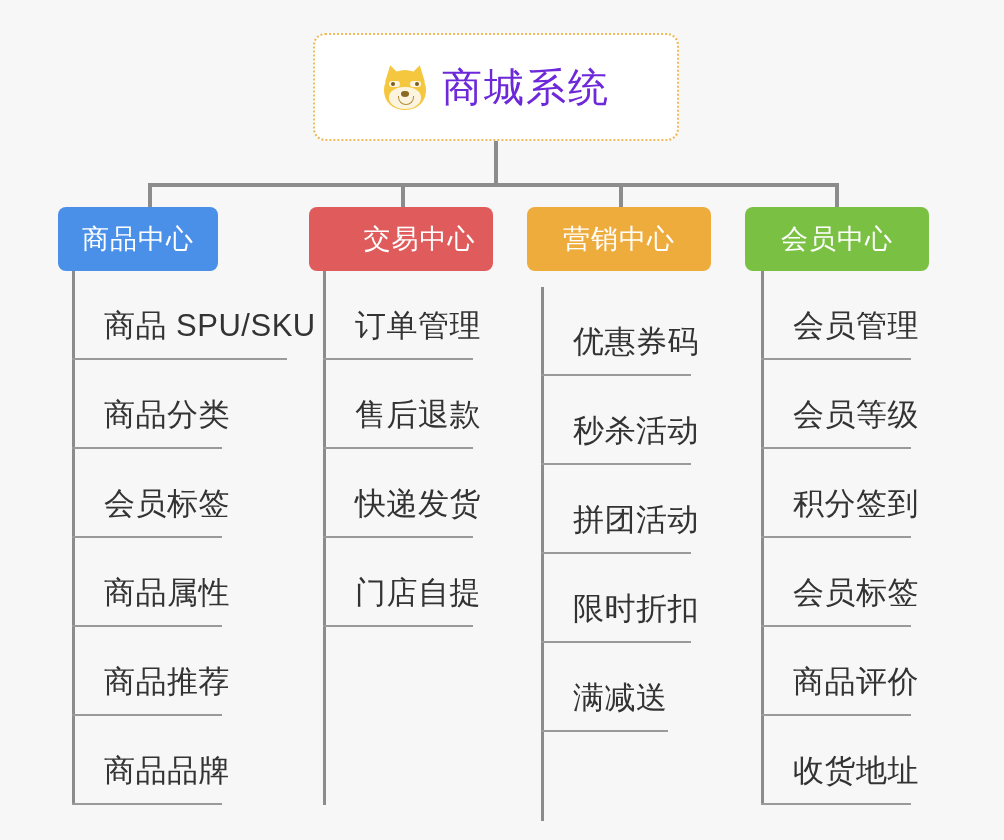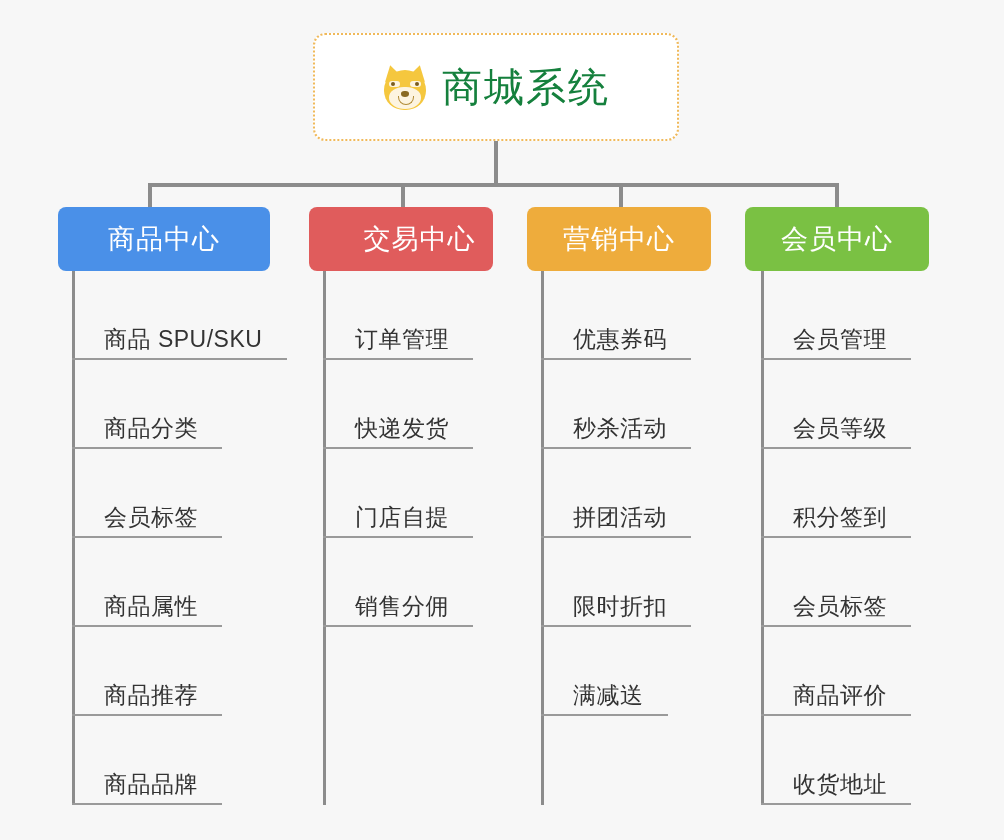--- a/index.html
+++ b/index.html
@@ -40,21 +40,21 @@
   }
   .root-emoji {
     width: 46px;
     height: 46px;
     position: relative;
     flex: 0 0 auto;
     margin-top: 2px;
   }
   .root-title {
     font-size: 40px;
-    color: #15803d;
+    color: #6d28d9;
     letter-spacing: 2px;
     line-height: 1;
     white-space: nowrap;
   }
 
   
   .conn {
     position: absolute;
     background: #8c8c8c;
   }
@@ -113,24 +113,24 @@
     padding-left: 32px;
   }
   .leaf-underline {
     position: absolute;
     left: 0;
     bottom: 0;
     height: 2px;
     background: #9a9a9a;
   }
   .leaf-label {
-    font-size: 23px;
+    font-size: 31px;
     color: #333333;
     line-height: 1;
-    padding-bottom: 9px;
+    padding-bottom: 19px;
     white-space: nowrap;
     letter-spacing: 0.5px;
   }
 
   
   .shiba { position: absolute; inset: 0; }
   .shiba .ear {
     position: absolute;
     top: 0;
     width: 0; height: 0;
@@ -216,21 +216,21 @@
   <div class="conn conn-v-root"></div>
   <div class="conn conn-h-bus"></div>
   <div id="drops">
       <div class="conn conn-v-drop" style="left: 148px; background: rgb(140, 140, 140);"></div>
       <div class="conn conn-v-drop" style="left: 401px; background: rgb(140, 140, 140);"></div>
       <div class="conn conn-v-drop" style="left: 619px; background: rgb(140, 140, 140);"></div>
       <div class="conn conn-v-drop" style="left: 835px; background: rgb(140, 140, 140);"></div>
     </div>
 
   <div id="branches">
-      <div class="cat-box" style="left: 58px; width: 212px; background: rgb(74, 144, 232);">
+      <div class="cat-box" style="left: 58px; width: 160px; background: rgb(74, 144, 232);">
         <span>商品中心</span>
       </div>
       <div class="leaf-col" style="left: 72px;">
         <div class="spine" style="height: 534px; background: rgb(140, 140, 140);"></div>
         <div class="leaf-item">
           <span class="leaf-label">商品 SPU/SKU</span>
           <div class="leaf-underline" style="width: 215px;"></div>
         </div>
         <div class="leaf-item">
           <span class="leaf-label">商品分类</span>
@@ -256,36 +256,36 @@
       <div class="cat-box" style="left: 309px; width: 184px; background: rgb(224, 92, 92); padding-left: 37px;">
         <span>交易中心</span>
       </div>
       <div class="leaf-col" style="left: 323px; text-align: right;">
         <div class="spine" style="height: 534px; background: rgb(140, 140, 140);"></div>
         <div class="leaf-item">
           <span class="leaf-label">订单管理</span>
           <div class="leaf-underline" style="width: 150px;"></div>
         </div>
         <div class="leaf-item">
+          <span class="leaf-label">售后退款</span>
+          <div class="leaf-underline" style="width: 150px;"></div>
+        </div>
+        <div class="leaf-item">
           <span class="leaf-label">快递发货</span>
           <div class="leaf-underline" style="width: 150px;"></div>
         </div>
         <div class="leaf-item">
           <span class="leaf-label">门店自提</span>
-          <div class="leaf-underline" style="width: 150px;"></div>
-        </div>
-        <div class="leaf-item">
-          <span class="leaf-label">销售分佣</span>
           <div class="leaf-underline" style="width: 150px;"></div>
         </div>
       </div>
       <div class="cat-box" style="left: 527px; width: 184px; background: rgb(238, 172, 60); text-align: right;">
         <span>营销中心</span>
       </div>
-      <div class="leaf-col" style="left: 541px;">
+      <div class="leaf-col" style="left: 541px; margin-top: 16px;">
         <div class="spine" style="height: 534px; background: rgb(140, 140, 140);"></div>
         <div class="leaf-item">
           <span class="leaf-label">优惠券码</span>
           <div class="leaf-underline" style="width: 150px;"></div>
         </div>
         <div class="leaf-item">
           <span class="leaf-label">秒杀活动</span>
           <div class="leaf-underline" style="width: 150px;"></div>
         </div>
         <div class="leaf-item">

